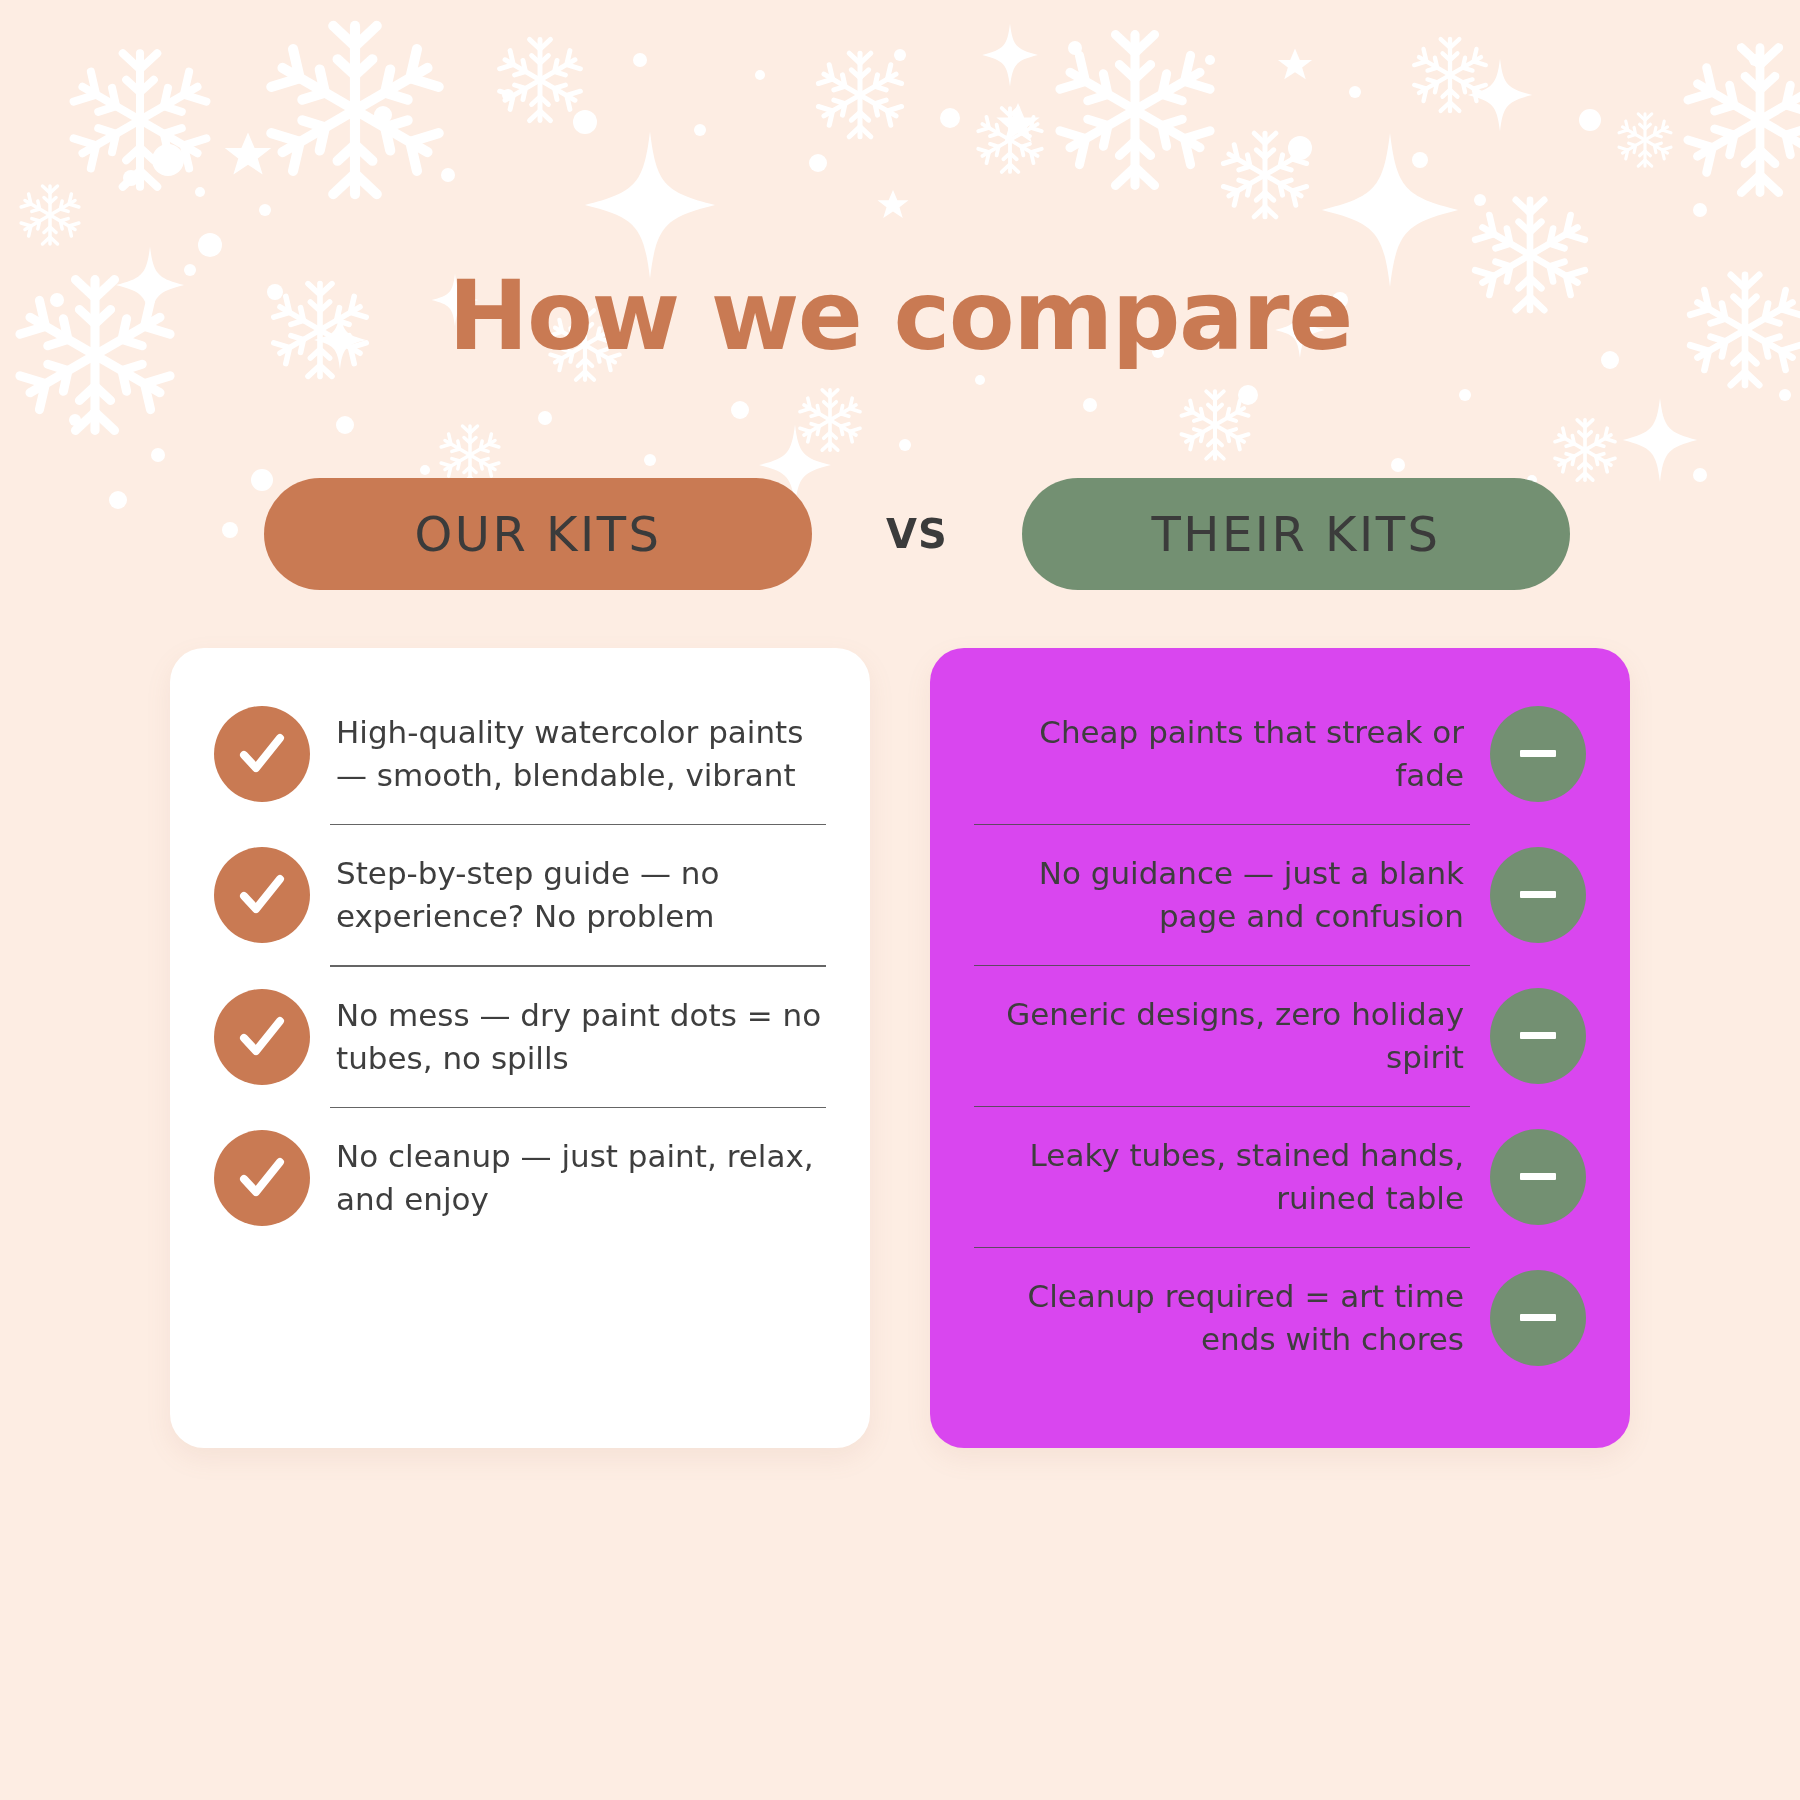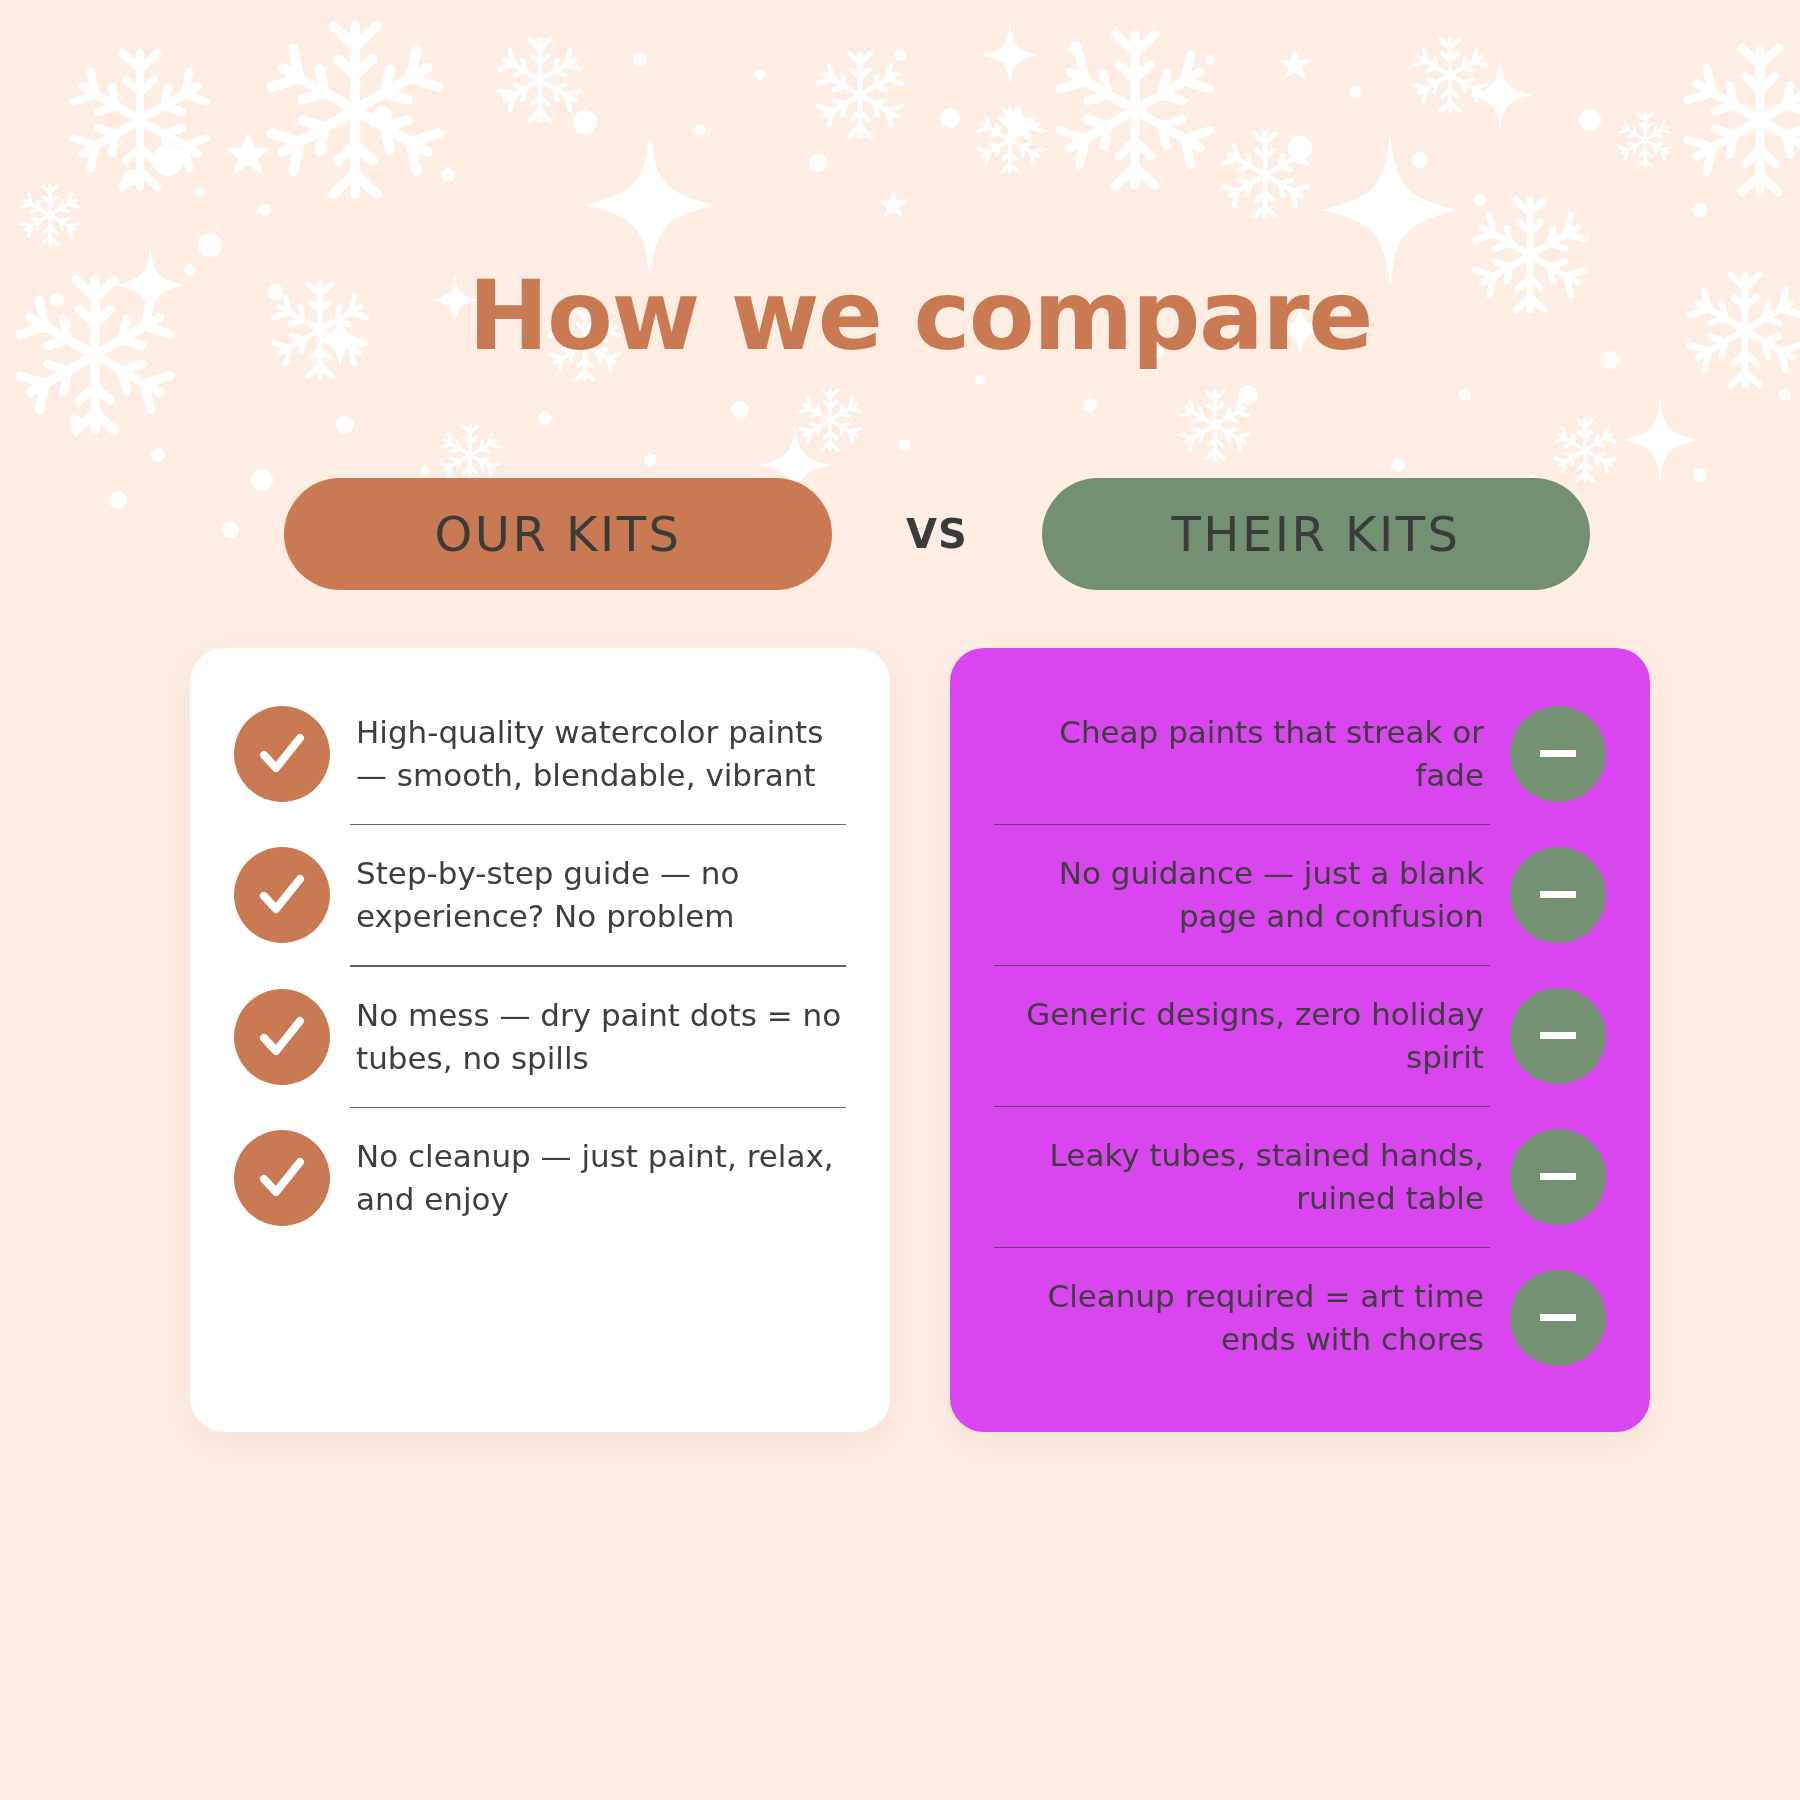--- a/index.html
+++ b/index.html
@@ -26,21 +26,20 @@
     pointer-events: none;
     z-index: 0;
   }
 
   
   .page {
     position: relative;
     z-index: 2;
     width: 1744px;
     height: 1800px;
-    margin-left: 20px;
   }
 
   
   .title {
     position: absolute;
     top: 268px;
     left: 0;
     width: 1800px;
     text-align: center;
     font-family: "DejaVu Sans", sans-serif;
@@ -107,21 +106,21 @@
     justify-content: center;
     gap: 60px;
   }
 
   .card {
     width: 700px;
     min-height: 660px;
     background: #FFFFFF;
     border-radius: 34px;
     box-shadow: 0 10px 26px rgba(180, 130, 105, 0.10);
-    padding: 36px 44px 44px 44px;
+    padding: 36px 44px 60px 44px;
   }
 
   .card-right { background: #d946ef; }
 
   
   .row {
     display: flex;
     align-items: center;
     gap: 26px;
     padding: 22px 0;

